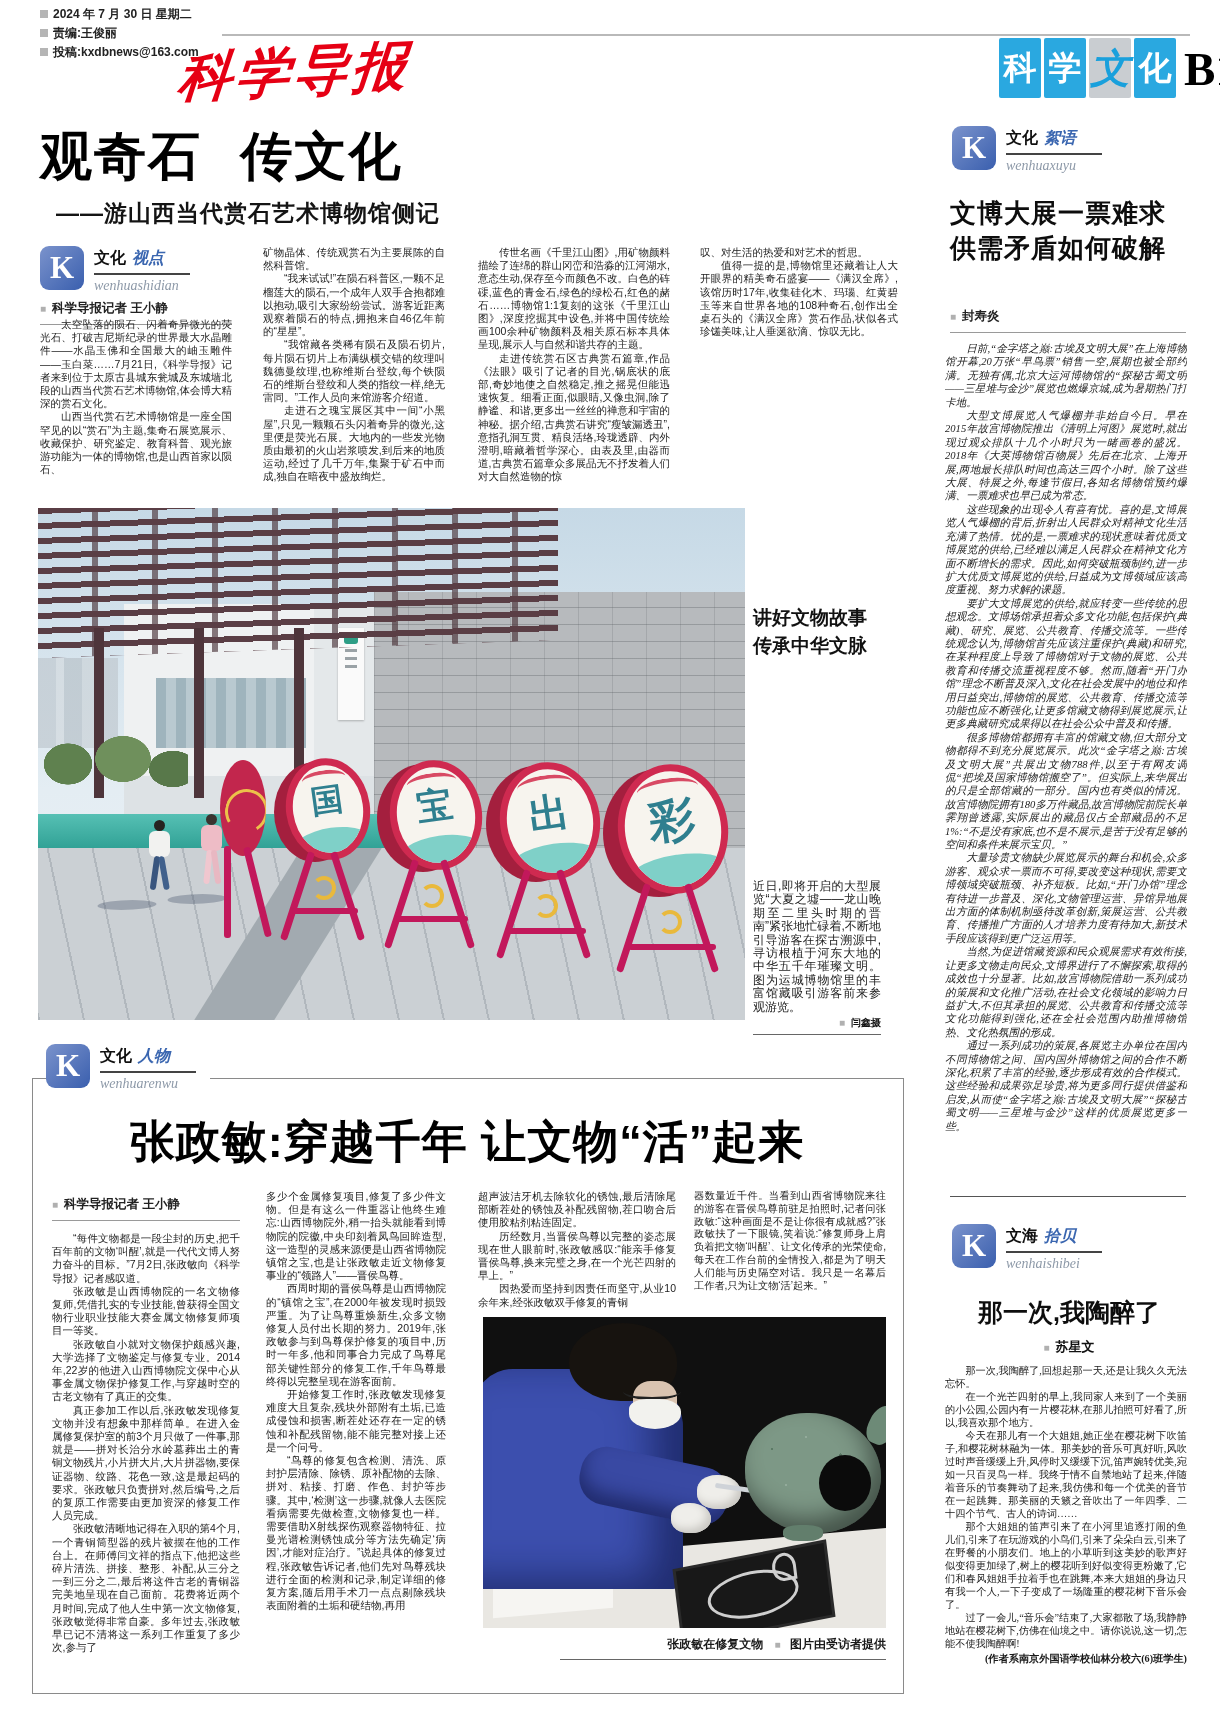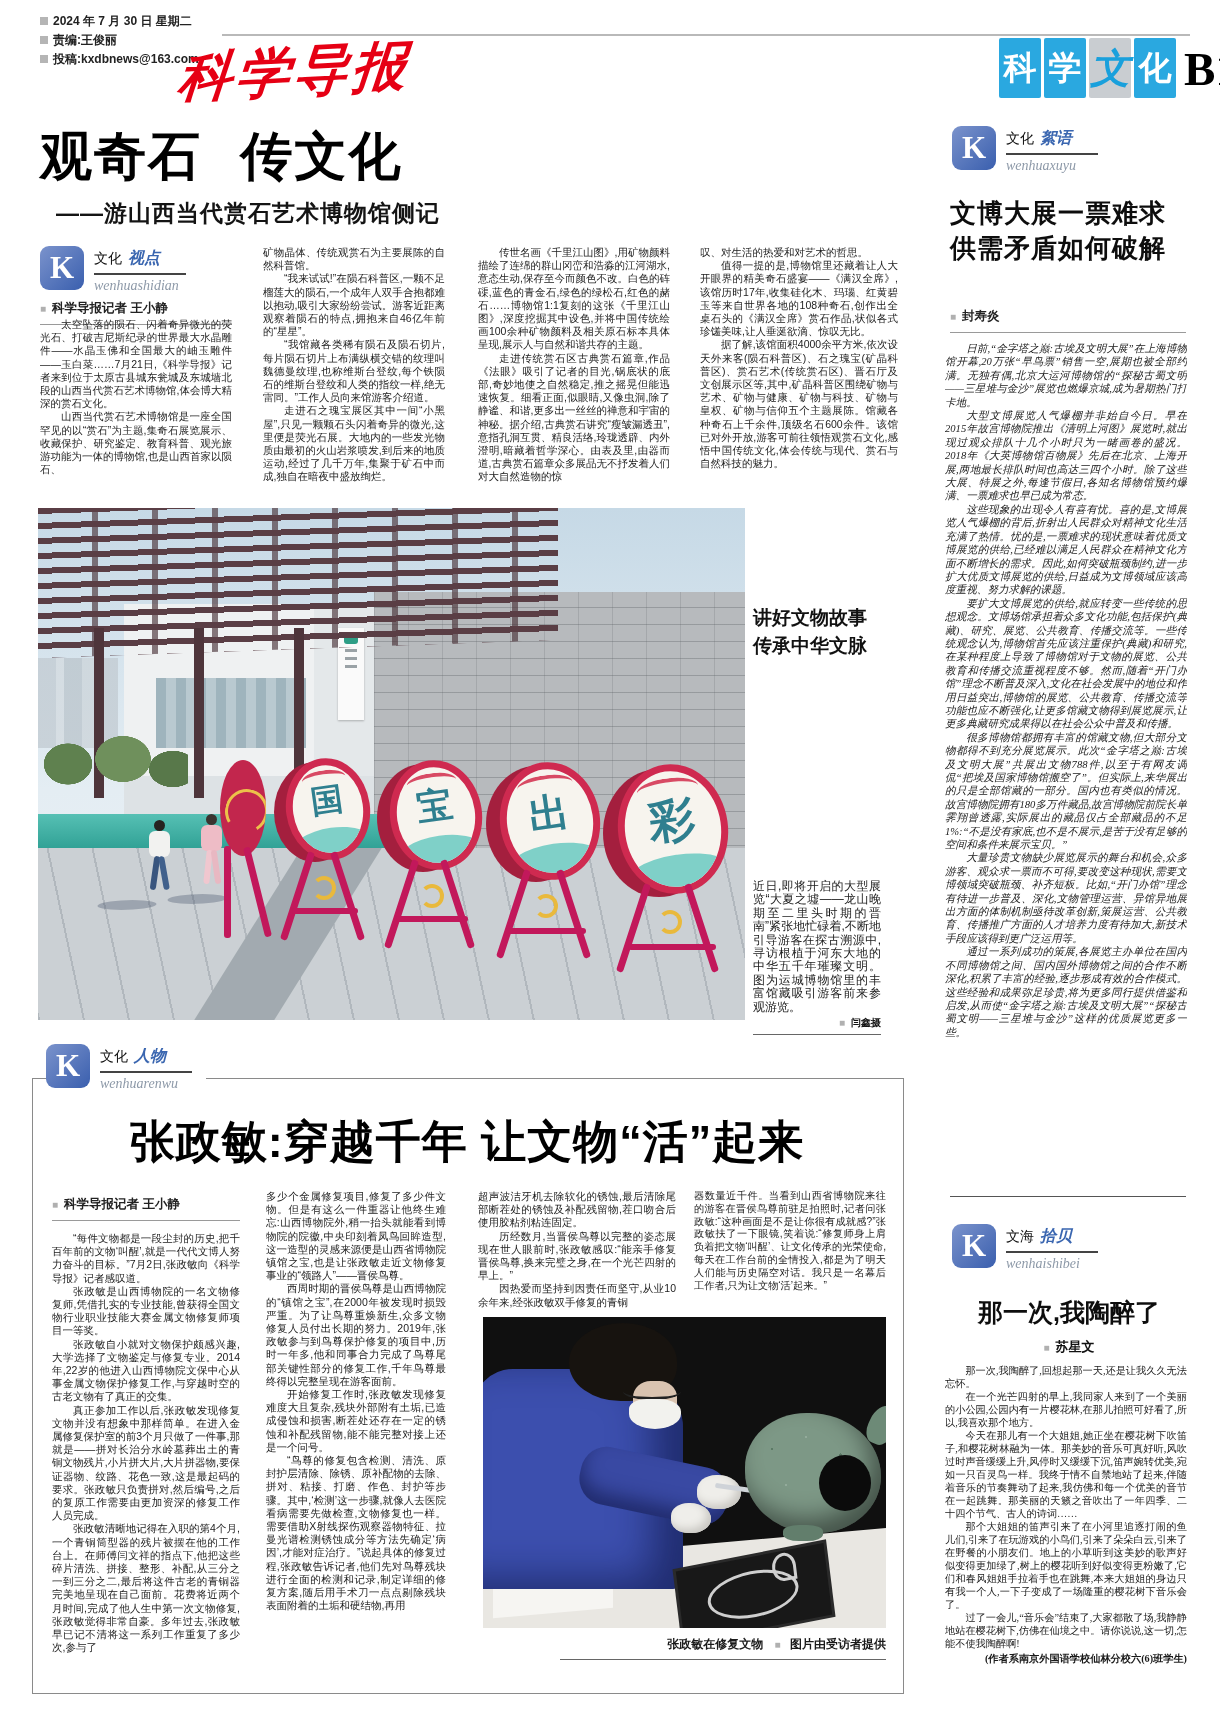--- a/index.html
+++ b/index.html
@@ -1,41 +1,41 @@
 <!DOCTYPE html>
 <html><head>
 <meta charset="utf-8">
 <style>
   html,body{margin:0;padding:0;background:#e9e9e9;}
   .page{position:relative;width:1220px;height:1725px;background:#ffffff;margin:0 auto;
         font-family:"Liberation Sans",sans-serif;color:#111;overflow:hidden;}
   .abs{position:absolute;}
 
   
-  .mast-left{left:40px;top:12px;font-size:12px;font-weight:bold;color:#222;line-height:19px;}
+  .mast-left{left:40px;top:5px;font-size:12px;font-weight:bold;color:#222;line-height:19px;}
   .mast-left .row{white-space:nowrap;}
   .sq{display:inline-block;width:8px;height:8px;background:#b5b5b5;margin-right:5px;}
   .paper-name{left:178px;top:36px;font-size:54px;font-weight:900;color:#e60014;
       font-family:"Liberation Serif",serif;font-style:italic;letter-spacing:4px;
       transform:rotate(-3deg) skewX(-8deg);}
   .top-rule{left:222px;top:34px;width:968px;height:2px;background:#b9b9b9;}
   .section-logo{left:996px;top:38px;display:flex;align-items:flex-end;}
   .tile{width:42px;height:60px;background:#2aa8e0;color:#fff;font-size:33px;font-weight:900;
         display:flex;align-items:center;justify-content:center;margin-left:3px;border-radius:2px;}
   .tile.alt{background:#c9cdd1;color:#19a0dc;font-family:"Liberation Serif",serif;font-style:italic;font-size:40px;}
   .page-no{font-family:"Liberation Serif",serif;font-weight:bold;font-size:47px;color:#000;margin-left:8px;line-height:58px;}
 
   
   .kicker{display:flex;align-items:flex-start;z-index:5;}
   .kbadge{width:44px;height:44px;border-radius:9px;background:linear-gradient(135deg,#7b93cc,#3a5fae);
       color:#fff;font-family:"Liberation Serif",serif;font-weight:bold;font-size:31px;
       display:flex;align-items:center;justify-content:center;flex:0 0 44px;}
   .kright{margin-left:10px;margin-top:2px;}
   .klabel{border-bottom:2px solid #444;padding:0 26px 4px 0;white-space:nowrap;}
-  .kzh{font-size:14px;font-weight:400;color:#101010;text-align:right;}
+  .kzh{font-size:16px;font-weight:700;color:#101010;text-align:right;}
   .kblue{font-size:16px;font-weight:bold;color:#3a66b0;font-family:"Liberation Serif",serif;font-style:italic;margin-left:6px;}
   .kpinyin{font-family:"Liberation Serif",serif;font-style:italic;color:#8d99a8;font-size:14px;margin-top:3px;}
 
   
   .byline{border-bottom:1px solid #9a9a9a;padding-bottom:7px;font-size:12.5px;font-weight:bold;color:#222;}
   .bsq{color:#b0b0b0;font-size:10px;margin-right:6px;}
 
   
   .col{text-align:justify;overflow:hidden;}
   .col p{margin:0;text-indent:2em;}
@@ -188,21 +188,20 @@
       <p>“我馆藏各类稀有陨石及陨石切片,每片陨石切片上布满纵横交错的纹理叫魏德曼纹理,也称维斯台登纹,每个铁陨石的维斯台登纹和人类的指纹一样,绝无雷同。”工作人员向来馆游客介绍道。</p>
       <p>走进石之瑰宝展区其中一间“小黑屋”,只见一颗颗石头闪着奇异的微光,这里便是荧光石展。大地内的一些发光物质由最初的火山岩浆喷发,到后来的地质运动,经过了几千万年,集聚于矿石中而成,独自在暗夜中盛放绚烂。</p>
     </div>
   <div class="abs col bodytext" style="left:478px;top:246px;width:192px;height:258px">
       <p>传世名画《千里江山图》,用矿物颜料描绘了连绵的群山冈峦和浩淼的江河湖水,意态生动,保存至今而颜色不改。白色的砗磲,蓝色的青金石,绿色的绿松石,红色的赭石……博物馆1:1复刻的这张《千里江山图》,深度挖掘其中设色,并将中国传统绘画100余种矿物颜料及相关原石标本具体呈现,展示人与自然和谐共存的主题。</p>
       <p>走进传统赏石区古典赏石篇章,作品《法眼》吸引了记者的目光,锅底状的底部,奇妙地使之自然稳定,推之摇晃但能迅速恢复。细看正面,似眼睛,又像虫洞,除了静谧、和谐,更多出一丝丝的禅意和宇宙的神秘。据介绍,古典赏石讲究“瘦皱漏透丑”,意指孔洞互贯、精良活络,玲珑透辟、内外澄明,暗藏着哲学深心。由表及里,由器而道,古典赏石篇章众多展品无不抒发着人们对大自然造物的惊</p>
     </div>
   <div class="abs col bodytext" style="left:700px;top:246px;width:198px;height:258px">
       <p class="cont">叹、对生活的热爱和对艺术的哲思。</p>
       <p>值得一提的是,博物馆里还藏着让人大开眼界的精美奇石盛宴——《满汉全席》,该馆历时17年,收集硅化木、玛瑙、红黄碧玉等来自世界各地的108种奇石,创作出全桌石头的《满汉全席》赏石作品,状似各式珍馐美味,让人垂涎欲滴、惊叹无比。</p>
-      <p>据了解,该馆面积4000余平方米,依次设天外来客(陨石科普区)、石之瑰宝(矿晶科普区)、赏石艺术(传统赏石区)、晋石厅及文创展示区等,其中,矿晶科普区围绕矿物与艺术、矿物与健康、矿物与科技、矿物与皇权、矿物与信仰五个主题展陈。馆藏各种奇石上千余件,顶级名石600余件。该馆已对外开放,游客可前往领悟观赏石文化,感悟中国传统文化,体会传统与现代、赏石与自然科技的魅力。</p>
     </div>
 
   <div class="abs museum">
     <div class="skyline"></div>
     <div class="bldg"></div>
     <div class="bldg-glass"></div>
     <div class="bldg-sign">
         <i></i>
         <b></b>
         <b></b>
@@ -325,20 +324,21 @@
     <span class="bsq">■</span><span>封寿炎</span>
   </div>
 
   <div class="abs col kai" style="left:945px;top:342px;width:242px;height:846px">
       <p>日前,“金字塔之巅:古埃及文明大展”在上海博物馆开幕,20万张“早鸟票”销售一空,展期也被全部约满。无独有偶,北京大运河博物馆的“探秘古蜀文明——三星堆与金沙”展览也燃爆京城,成为暑期热门打卡地。</p>
       <p>大型文博展览人气爆棚并非始自今日。早在2015年故宫博物院推出《清明上河图》展览时,就出现过观众排队十几个小时只为一睹画卷的盛况。2018年《大英博物馆百物展》先后在北京、上海开展,两地最长排队时间也高达三四个小时。除了这些大展、特展之外,每逢节假日,各知名博物馆预约爆满、一票难求也早已成为常态。</p>
       <p>这些现象的出现令人有喜有忧。喜的是,文博展览人气爆棚的背后,折射出人民群众对精神文化生活充满了热情。忧的是,一票难求的现状意味着优质文博展览的供给,已经难以满足人民群众在精神文化方面不断增长的需求。因此,如何突破瓶颈制约,进一步扩大优质文博展览的供给,日益成为文博领域应该高度重视、努力求解的课题。</p>
       <p>要扩大文博展览的供给,就应转变一些传统的思想观念。文博场馆承担着众多文化功能,包括保护(典藏)、研究、展览、公共教育、传播交流等。一些传统观念认为,博物馆首先应该注重保护(典藏)和研究,在某种程度上导致了博物馆对于文物的展览、公共教育和传播交流重视程度不够。然而,随着“开门办馆”理念不断普及深入,文化在社会发展中的地位和作用日益突出,博物馆的展览、公共教育、传播交流等功能也应不断强化,让更多馆藏文物得到展览展示,让更多典藏研究成果得以在社会公众中普及和传播。</p>
       <p>很多博物馆都拥有丰富的馆藏文物,但大部分文物都得不到充分展览展示。此次“金字塔之巅:古埃及文明大展”共展出文物788件,以至于有网友调侃“把埃及国家博物馆搬空了”。但实际上,来华展出的只是全部馆藏的一部分。国内也有类似的情况。故宫博物院拥有180多万件藏品,故宫博物院前院长单霁翔曾透露,实际展出的藏品仅占全部藏品的不足1%:“不是没有家底,也不是不展示,是苦于没有足够的空间和条件来展示宝贝。”</p>
       <p>大量珍贵文物缺少展览展示的舞台和机会,众多游客、观众求一票而不可得,要改变这种现状,需要文博领域突破瓶颈、补齐短板。比如,“开门办馆”理念有待进一步普及、深化,文物管理运营、异馆异地展出方面的体制机制亟待改革创新,策展运营、公共教育、传播推广方面的人才培养力度有待加大,新技术手段应该得到更广泛运用等。</p>
+      <p>当然,为促进馆藏资源和民众观展需求有效衔接,让更多文物走向民众,文博界进行了不懈探索,取得的成效也十分显著。比如,故宫博物院借助一系列成功的策展和文化推广活动,在社会文化领域的影响力日益扩大,不但其承担的展览、公共教育和传播交流等文化功能得到强化,还在全社会范围内助推博物馆热、文化热氛围的形成。</p>
       <p>通过一系列成功的策展,各展览主办单位在国内不同博物馆之间、国内国外博物馆之间的合作不断深化,积累了丰富的经验,逐步形成有效的合作模式。这些经验和成果弥足珍贵,将为更多同行提供借鉴和启发,从而使“金字塔之巅:古埃及文明大展”“探秘古蜀文明——三星堆与金沙”这样的优质展览更多一些。</p>
     </div>
 
   <div class="abs divider" style="left:950px;top:1196px;width:236px"></div>
 
   <div class="abs renwu-box"></div>
 
   <div class="abs kicker renwu-kicker" style="left:46px;top:1044px">
     <div class="kbadge">
         <span>K</span>

